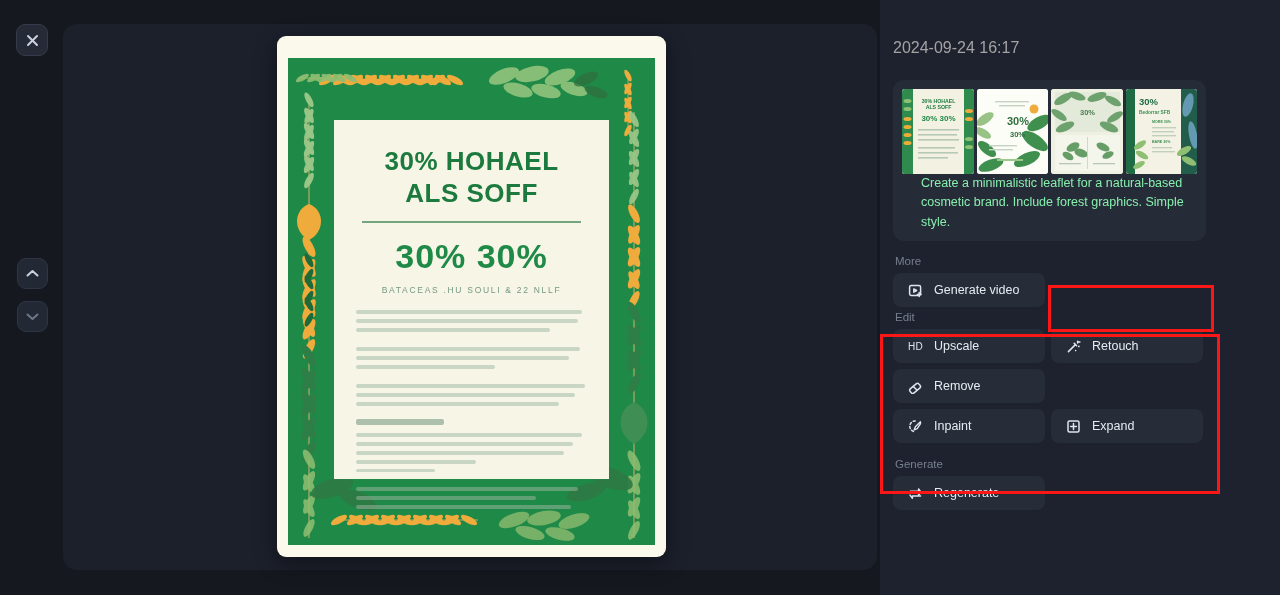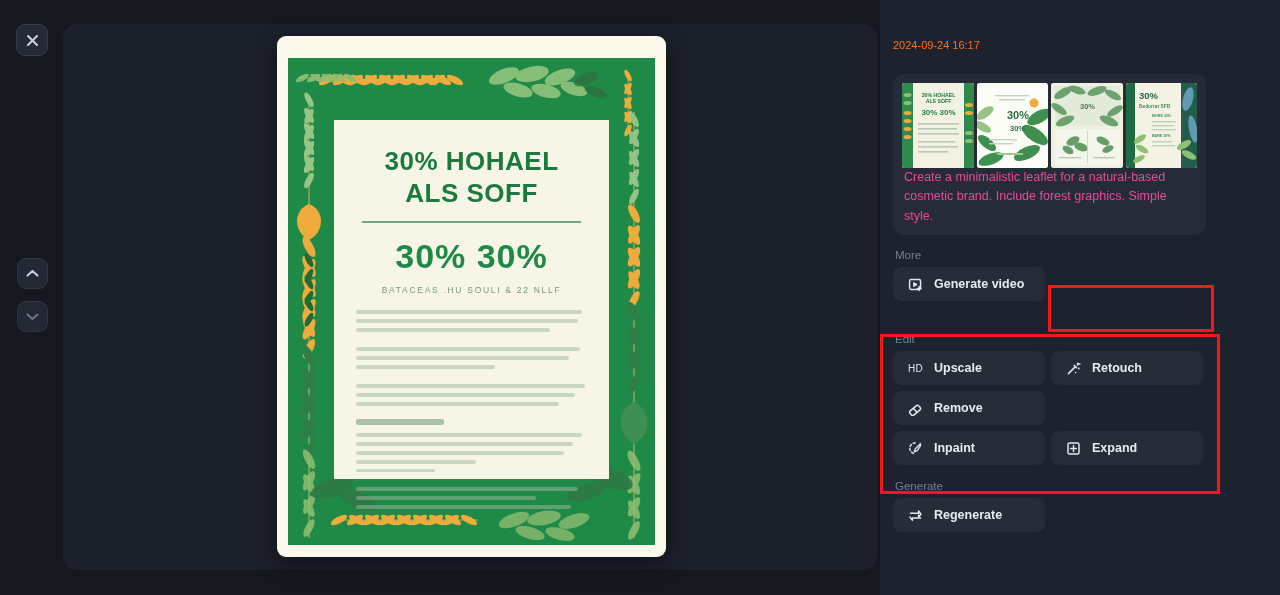--- a/index.html
+++ b/index.html
@@ -105,53 +105,53 @@
   #tb-bookmark { left: 835px; }
 
   
   #sidebar {
     position: absolute;
     left: 880px; top: 0;
     width: 400px; height: 595px;
     background: #1e222e;
     padding: 39px 0 0 13px;
   }
-  #timestamp { color: #f97316; font-size: 11px; }
+  #timestamp { color: #a3a3a3; font-size: 16px; }
 
   #prompt-card {
     margin-top: 23px;
     width: 313px;
     background: #262b38;
     border-radius: 11px;
     padding: 9px;
   }
   #thumbs { display: flex; gap: 3px; }
   .thumb {
     width: 73px; height: 85px;
     border-radius: 3px;
     overflow: hidden;
     position: relative;
     cursor: pointer;
     background: #eef0e4;
   }
   .pl { color: #828b9b; font-size: 11.5px; margin: 11px 0 6px 2px; }
-  .ptxt { color: #ec4899; font-size: 12.5px; line-height: 1.55; margin-left: 2px; }
+  .ptxt { color: #86efac; font-size: 12.5px; line-height: 1.55; margin-left: 19px; }
 
   .grp-label { color: #777f8e; font-size: 11.5px; margin: 14px 0 6px 2px; }
 
   .btn-row { display: flex; gap: 6px; }
   .abtn {
     width: 152px; height: 34px;
     background: #272c39;
     border-radius: 8px;
     display: flex; align-items: center;
     padding-left: 15px; gap: 11px;
     cursor: pointer;
   }
-  .abtn .lbl { color: #e6ebf2; font-size: 12.5px; font-weight: 700; }
+  .abtn .lbl { color: #e6ebf2; font-size: 12.5px; font-weight: 400; }
   .ic { width: 15px; height: 15px; display: flex; align-items: center;
         justify-content: center; flex: 0 0 15px; }
   .wl { stroke: #dfe5ee; stroke-width: 1.5; fill: none;
         stroke-linecap: round; stroke-linejoin: round; }
   .hd-ic { color: #dfe5ee; font-size: 10px; font-weight: 400; letter-spacing: .3px; }
 
   
   .redbox { position: absolute; border: 3px solid #fc1717; pointer-events: none; z-index: 40; }
   #red-canvas { left: 1048px; top: 285px; width: 166px; height: 47px; }
   #red-edit  { left: 880px; top: 334px; width: 340px; height: 160px; }
@@ -608,21 +608,21 @@
         <svg width="15" height="15" viewBox="0 0 15 15">
           <rect class="wl" x="1.6" y="2.6" width="11" height="9.8" rx="1.6"></rect>
           <path class="wl" d="M11.2 9.6 L11.2 13.4 M9.3 11.5 L13.1 11.5"></path>
           <path class="wl" d="M5.8 5.9 L8.6 7.5 L5.8 9.1 Z"></path>
         </svg>
       </span>
       <span class="lbl">Generate video</span>
     </div>
   </div>
 
-  <div class="grp-label" style="margin-top:32px">Edit</div>
+  <div class="grp-label" style="margin-top:4px">Edit</div>
   <div class="btn-row">
     <div class="abtn">
       <span class="ic hd-ic">HD</span>
       <span class="lbl">Upscale</span>
     </div>
     <div class="abtn">
       <span class="ic">
         <svg width="15" height="15" viewBox="0 0 15 15">
           <path class="wl" d="M2.4 12.6 L9.4 5.6"></path>
           <path class="wl" d="M8.2 4.4 L10.6 6.8"></path>

